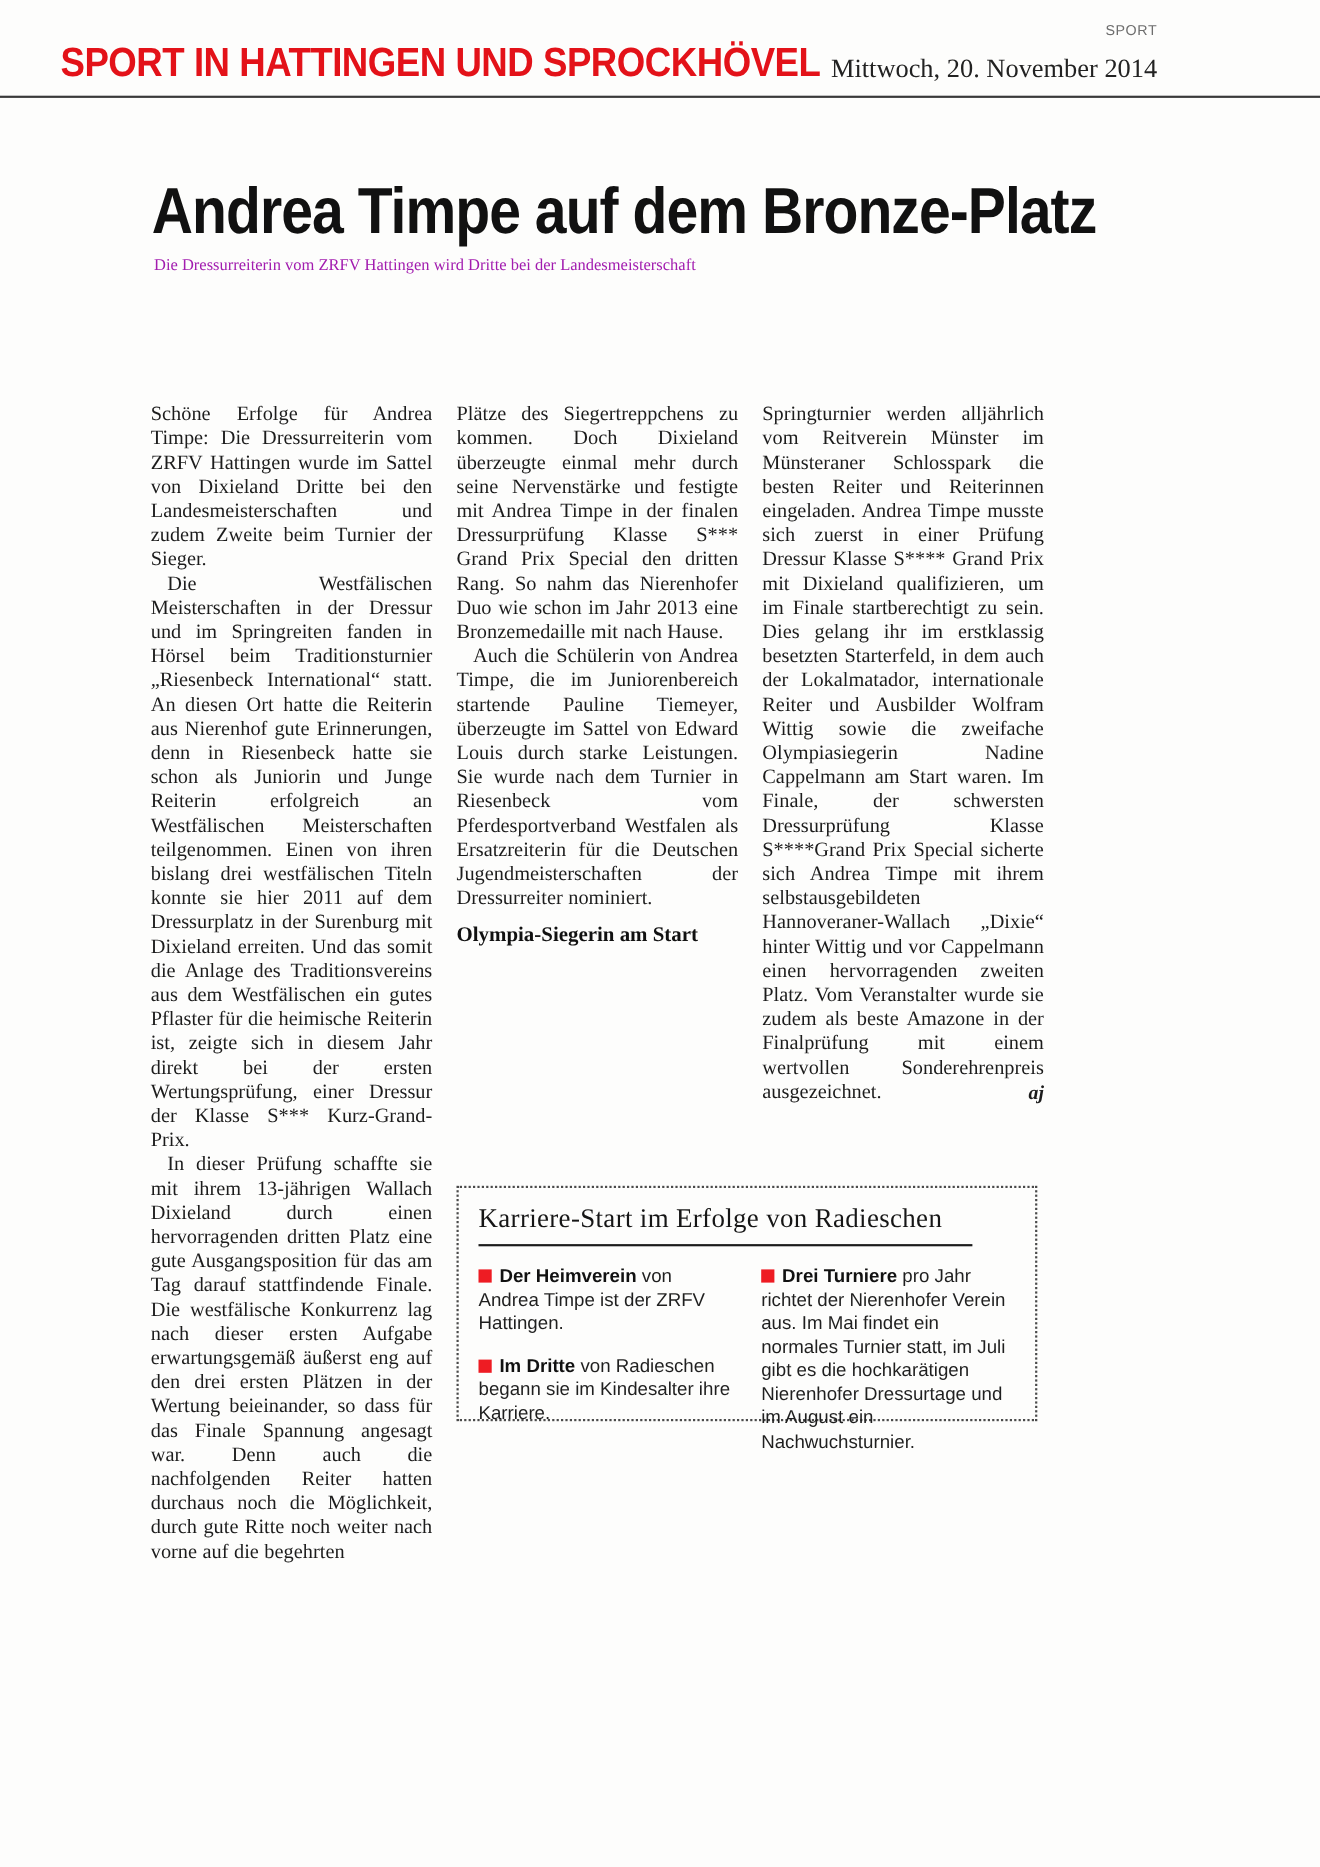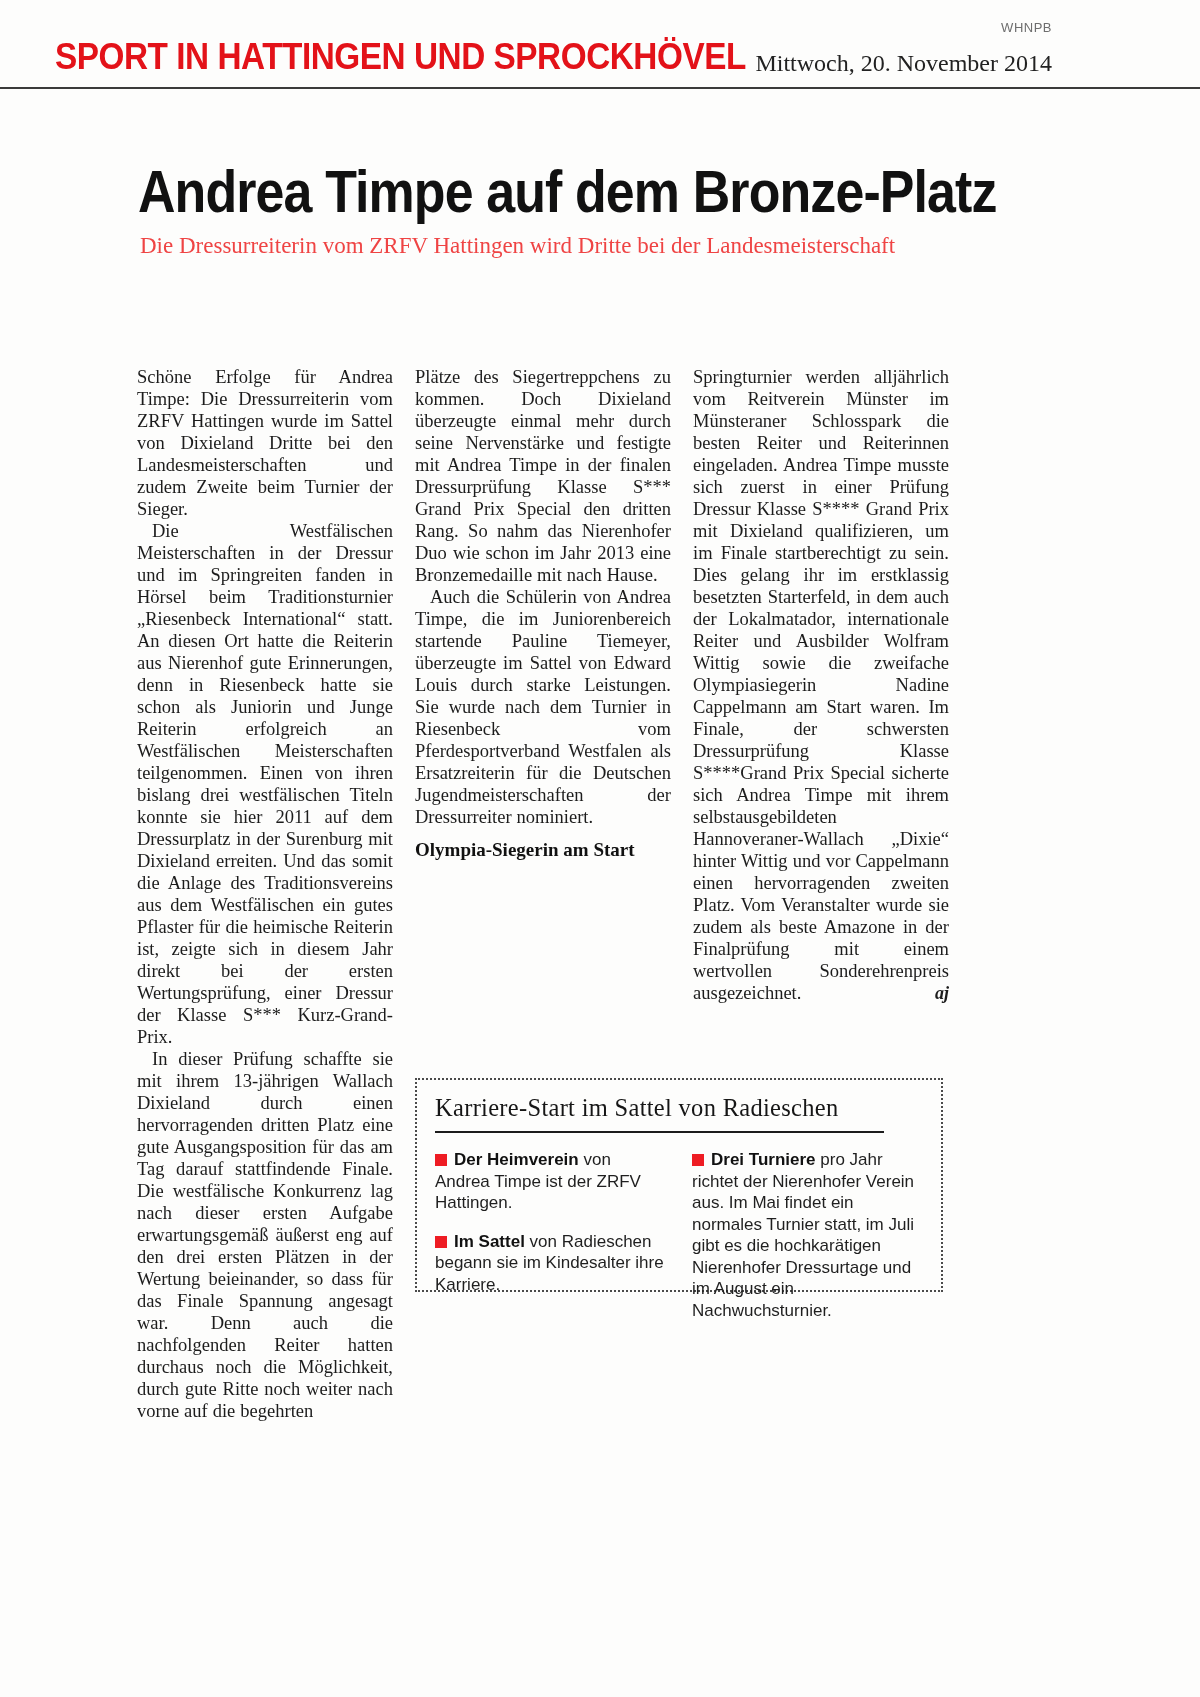--- a/index.html
+++ b/index.html
@@ -35,21 +35,21 @@
   
   .headline {
     position:absolute; left:138px; top:158px;
     font-family:"Liberation Sans", sans-serif;
     font-weight:800; font-size:59px; color:#111;
     letter-spacing:-1px; white-space:nowrap;
     transform:scaleX(.88); transform-origin:left center;
   }
   .subheadline {
     position:absolute; left:140px; top:233px;
-    font-size:23px; color:#ef4444; white-space:nowrap;
+    font-size:15px; color:#a21caf; white-space:nowrap;
   }
 
   
   .article-columns {
     position:absolute; left:137px; top:366px; width:814px;
     display:flex; gap:22px;
   }
   .col { width:256px; flex:none; }
   .col p {
     font-size:18.5px; line-height:22px; text-align:justify;
@@ -84,21 +84,21 @@
   .infobox-item { margin-bottom:17px; text-align:left; }
   .bullet-square {
     display:inline-block; width:12px; height:12px;
     background:#ee1c23; margin-right:7px; transform:translateY(1px);
   }
   .infobox-item b { font-weight:700; color:#111; }
 </style>
 </head>
 <body>
 
-<div class="edition-code">WHNPB</div>
+<div class="edition-code">SPORT</div>
 <div class="section-title">SPORT IN HATTINGEN UND SPROCKHÖVEL</div>
 <div class="masthead-date">Mittwoch, 20. November 2014</div>
 <div class="masthead-rule"></div>
 
 <h1 class="headline">Andrea Timpe auf dem Bronze-Platz</h1>
 <div class="subheadline">Die Dressurreiterin vom ZRFV Hattingen wird Dritte bei der Landesmeisterschaft</div>
 
 <div class="article-columns">
   <div class="col">
     <p>Schöne Erfolge für Andrea Timpe: Die Dressurreiterin vom ZRFV Hattingen wurde im Sattel von Dixieland Dritte bei den Landesmeisterschaften und zudem Zweite beim Turnier der Sieger.</p>
@@ -109,29 +109,29 @@
     <p>Plätze des Siegertreppchens zu kommen. Doch Dixieland überzeugte einmal mehr durch seine Nervenstärke und festigte mit Andrea Timpe in der finalen Dressurprüfung Klasse S*** Grand Prix Special den dritten Rang. So nahm das Nierenhofer Duo wie schon im Jahr 2013 eine Bronzemedaille mit nach Hause.</p>
     <p class="indent">Auch die Schülerin von Andrea Timpe, die im Juniorenbereich startende Pauline Tiemeyer, überzeugte im Sattel von Edward Louis durch starke Leistungen. Sie wurde nach dem Turnier in Riesenbeck vom Pferdesportverband Westfalen als Ersatzreiterin für die Deutschen Jugendmeisterschaften der Dressurreiter nominiert.</p>
     <h3 class="crosshead">Olympia-Siegerin am Start</h3>
   </div>
   <div class="col">
     <p><span>Springturnier werden alljährlich vom Reitverein Münster im Münsteraner Schlosspark die besten Reiter und Reiterinnen eingeladen. Andrea Timpe musste sich zuerst in einer Prüfung Dressur Klasse S**** Grand Prix mit Dixieland qualifizieren, um im Finale startberechtigt zu sein. Dies gelang ihr im erstklassig besetzten Starterfeld, in dem auch der Lokalmatador, internationale Reiter und Ausbilder Wolfram Wittig sowie die zweifache Olympiasiegerin Nadine Cappelmann am Start waren. Im Finale, der schwersten Dressurprüfung Klasse S****Grand Prix Special sicherte sich Andrea Timpe mit ihrem selbstausgebildeten Hannoveraner-Wallach „Dixie“ hinter Wittig und vor Cappelmann einen hervorragenden zweiten Platz. Vom Veranstalter wurde sie zudem als beste Amazone in der Finalprüfung mit einem wertvollen Sonderehrenpreis ausgezeichnet.</span><span class="author-initials">aj</span></p>
   </div>
 </div>
 
 <div class="infobox">
-  <div class="infobox-title">Karriere-Start im Sattel von Radieschen</div>
+  <div class="infobox-title">Karriere-Start im Erfolge von Radieschen</div>
   <div class="infobox-rule"></div>
   <div class="infobox-cols">
     <div class="infobox-col">
       <div class="infobox-item">
         <span class="bullet-square"></span><b>Der Heimverein</b><span> von Andrea Timpe ist der ZRFV Hattingen.</span>
       </div>
       <div class="infobox-item">
-        <span class="bullet-square"></span><b>Im Sattel</b><span> von Radieschen begann sie im Kindesalter ihre Karriere.</span>
+        <span class="bullet-square"></span><b>Im Dritte</b><span> von Radieschen begann sie im Kindesalter ihre Karriere.</span>
       </div>
     </div>
     <div class="infobox-col">
       <div class="infobox-item">
         <span class="bullet-square"></span><b>Drei Turniere</b><span> pro Jahr richtet der Nierenhofer Verein aus. Im Mai findet ein normales Turnier statt, im Juli gibt es die hochkarätigen Nierenhofer Dressurtage und im August ein Nachwuchsturnier.</span>
       </div>
     </div>
   </div>
 </div>
 

